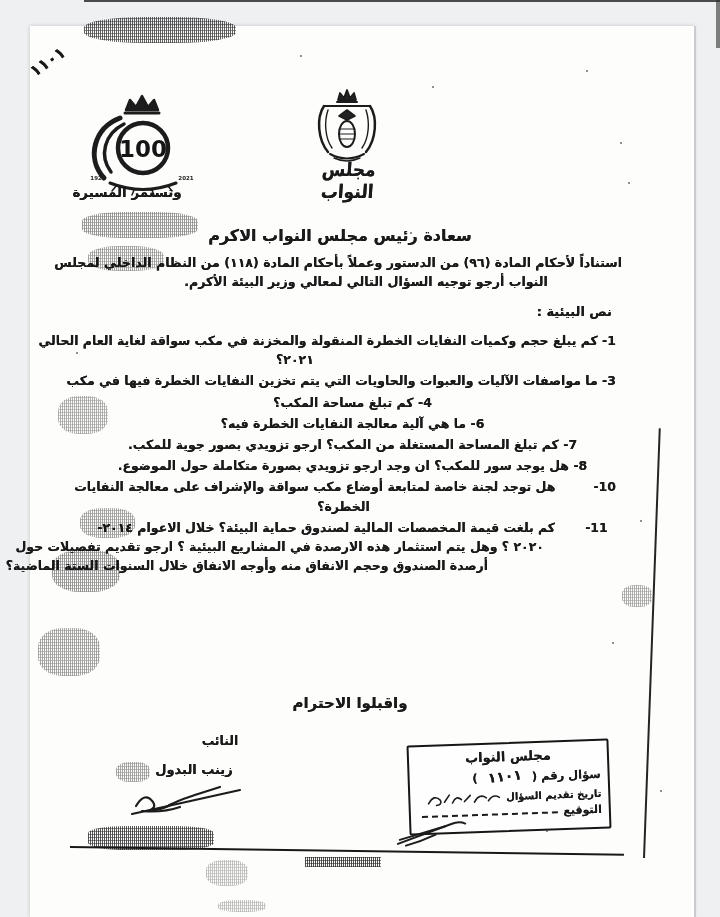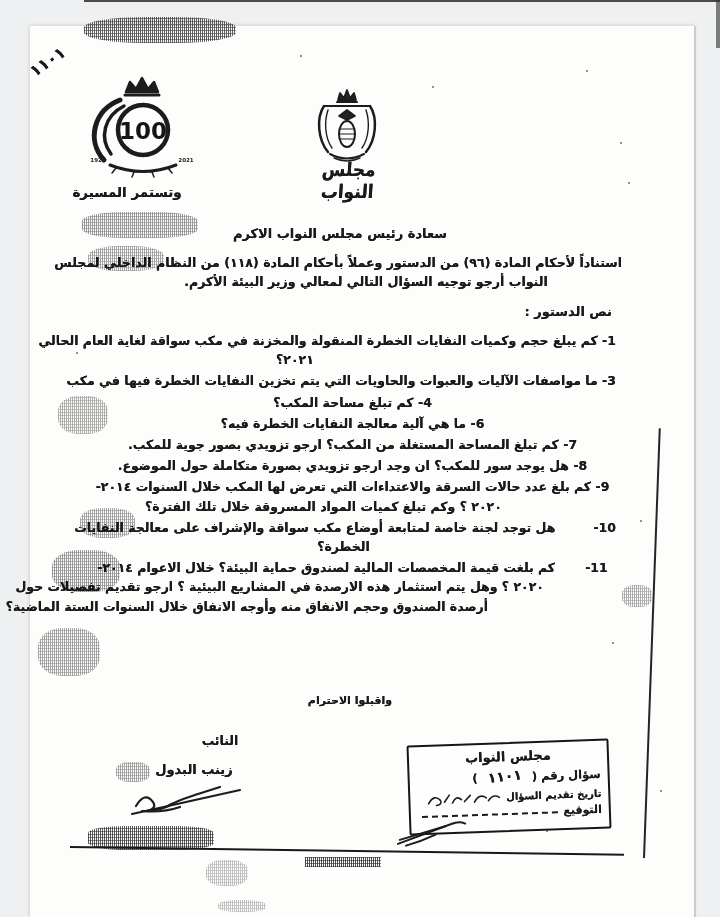--- a/index.html
+++ b/index.html
@@ -39,21 +39,21 @@
   <div class="page"></div>
 
   <div class="abs" style="left:84px;top:0;width:636px;height:2px;background:#2e2e2e;opacity:.85;"></div>
   <div class="abs" style="left:716px;top:0;width:4px;height:48px;background:#2e2e2e;opacity:.6;"></div>
   <div class="abs" style="left:643px;top:428px;width:1.8px;height:430px;background:#242424;transform:rotate(2.1deg);transform-origin:bottom center;filter:blur(.25px);"></div>
   <div class="abs" style="left:694px;top:26px;width:1.6px;height:891px;background:#c9cbce;"></div>
 
   <div class="abs noise" style="left:84px;top:17px;width:152px;height:26px;opacity:.8;border-radius:40%;"></div>
   <div class="abs fuzz" style="left:28px;top:52px;font-size:16px;font-weight:bold;transform:rotate(-35deg);letter-spacing:2px;">١١٠١</div>
 
-  <div class="abs" style="left:64px;top:76px;width:150px;height:102px;">
+  <div class="abs" style="left:64px;top:94px;width:150px;height:102px;">
     <svg width="150" height="102" viewBox="0 0 150 102">
       <g class="ink" stroke="#1c1c1c">
 
         <path d="M62 16 l4 -10 6 7 6 -11 6 11 6 -7 4 10 z" stroke-width="2.5" fill="#1c1c1c"></path>
         <path d="M61 19 h34" stroke-width="3"></path>
 
         <path d="M56 24 C 30 34, 22 64, 40 84" stroke-width="5"></path>
         <path d="M60 30 C 40 40, 35 62, 47 78" stroke-width="3.5"></path>
 
         <circle cx="79" cy="54" r="25" stroke-width="4.5" fill="#fdfdfc"></circle>
@@ -85,65 +85,61 @@
         <ellipse cx="35" cy="46" rx="8" ry="13" stroke-width="2" fill="#fdfdfc"></ellipse>
         <path d="M28 41 h14 M28 46 h14 M28 51 h14" stroke-width="1.2"></path>
 
         <path d="M18 66 q 17 9 34 0" stroke-width="2"></path>
         <path d="M22 70 q 13 6 26 0" stroke-width="1.4"></path>
       </g>
     </svg>
   </div>
   <div class="abs ar fuzz" style="left:294px;top:160px;width:108px;text-align:center;font-size:17px;transform:skewX(-4deg) scaleY(1.1);">مجلس النواب</div>
 
-  <div class="abs ar fuzz center" style="left:180px;top:226px;width:320px;font-size:13px;text-align:center;">سعادة رئيس مجلس النواب الاكرم</div>
+  <div class="abs ar fuzz center" style="left:180px;top:226px;width:320px;font-size:16px;text-align:center;">سعادة رئيس مجلس النواب الاكرم</div>
 
   <div class="abs ar fuzz" style="left:110px;top:253px;width:512px;font-size:12.6px;line-height:20px;">
     <div class="qline">استناداً لأحكام المادة (٩٦) من الدستور وعملاً بأحكام المادة (١١٨) من النظام الداخلي لمجلس</div>
     <div class="qline">النواب أرجو توجيه السؤال التالي لمعالي وزير البيئة الأكرم.</div>
   </div>
 
-  <div class="abs ar fuzz" style="right:108px;top:304px;font-size:13px;">نص الدستور :</div>
+  <div class="abs ar fuzz" style="right:108px;top:304px;font-size:13px;">نص البيئية :</div>
 
   <div class="abs ar fuzz" style="left:89px;top:331px;width:527px;font-size:12.5px;">
     <div class="q">
       <div class="qline">1- كم يبلغ حجم وكميات النفايات الخطرة المنقولة والمخزنة في مكب سواقة لغاية العام الحالي</div>
       <div class="qline" style="margin-right:115px;">٢٠٢١؟</div>
     </div>
     <div class="q">
       <div class="qline">3- ما مواصفات الآليات والعبوات والحاويات التي يتم تخزين النفايات الخطرة فيها في مكب</div>
     </div>
     <div class="q">
       <div class="qline">4- كم تبلغ مساحة المكب؟</div>
     </div>
     <div class="q">
       <div class="qline">6- ما هي آلية معالجة النفايات الخطرة فيه؟</div>
     </div>
     <div class="q">
       <div class="qline">7- كم تبلغ المساحة المستغلة من المكب؟ ارجو تزويدي بصور جوية للمكب.</div>
     </div>
     <div class="q">
       <div class="qline">8- هل يوجد سور للمكب؟ ان وجد ارجو تزويدي بصورة متكاملة حول الموضوع.</div>
-    </div>
-    <div class="q">
-      <div class="qline">9- كم بلغ عدد حالات السرقة والاعتداءات التي تعرض لها المكب خلال السنوات ٢٠١٤-</div>
-      <div class="qline" style="margin-right:58px;">٢٠٢٠ ؟ وكم تبلغ كميات المواد المسروقة خلال تلك الفترة؟</div>
     </div>
     <div class="q">
       <div class="qline"><span>10-</span><span class="gap38">هل توجد لجنة خاصة لمتابعة أوضاع مكب سواقة والإشراف على معالجة النفايات</span></div>
       <div class="qline" style="margin-right:18px;">الخطرة؟</div>
     </div>
     <div class="q">
       <div class="qline"><span>11-</span><span class="gap30">كم بلغت قيمة المخصصات المالية لصندوق حماية البيئة؟ خلال الاعوام ٢٠١٤-</span></div>
       <div class="qline" style="margin-right:72px;">٢٠٢٠ ؟ وهل يتم استثمار هذه الارصدة في المشاريع البيئية ؟ ارجو تقديم تفصيلات حول</div>
       <div class="qline" style="margin-right:128px;">أرصدة الصندوق وحجم الانفاق منه وأوجه الانفاق خلال السنوات الستة الماضية؟</div>
     </div>
   </div>
 
-  <div class="abs ar fuzz center" style="left:258px;top:694px;width:184px;font-size:11px;">واقبلوا الاحترام</div>
+  <div class="abs ar fuzz center" style="left:258px;top:694px;width:184px;font-size:15px;">واقبلوا الاحترام</div>
 
   <div class="abs ar fuzz center" style="left:184px;top:733px;width:72px;font-size:12.5px;">النائب</div>
   <div class="abs ar fuzz center" style="left:138px;top:762px;width:112px;font-size:13px;">زينب البدول</div>
   <div class="abs" style="left:128px;top:778px;">
     <svg width="130" height="44" viewBox="0 0 130 44">
       <g class="ink" stroke="#1b1b1b" stroke-width="2.2">
         <path d="M8 28 q 9 -15 17 -4 q 4 6 -5 9 q 14 -1 24 -7"></path>
         <path d="M40 28 c 10 -6 18 -8 30 -12 l 22 -7"></path>
         <path d="M4 36 L 112 12"></path>
         <path d="M14 33 q 20 2 38 -4"></path>

